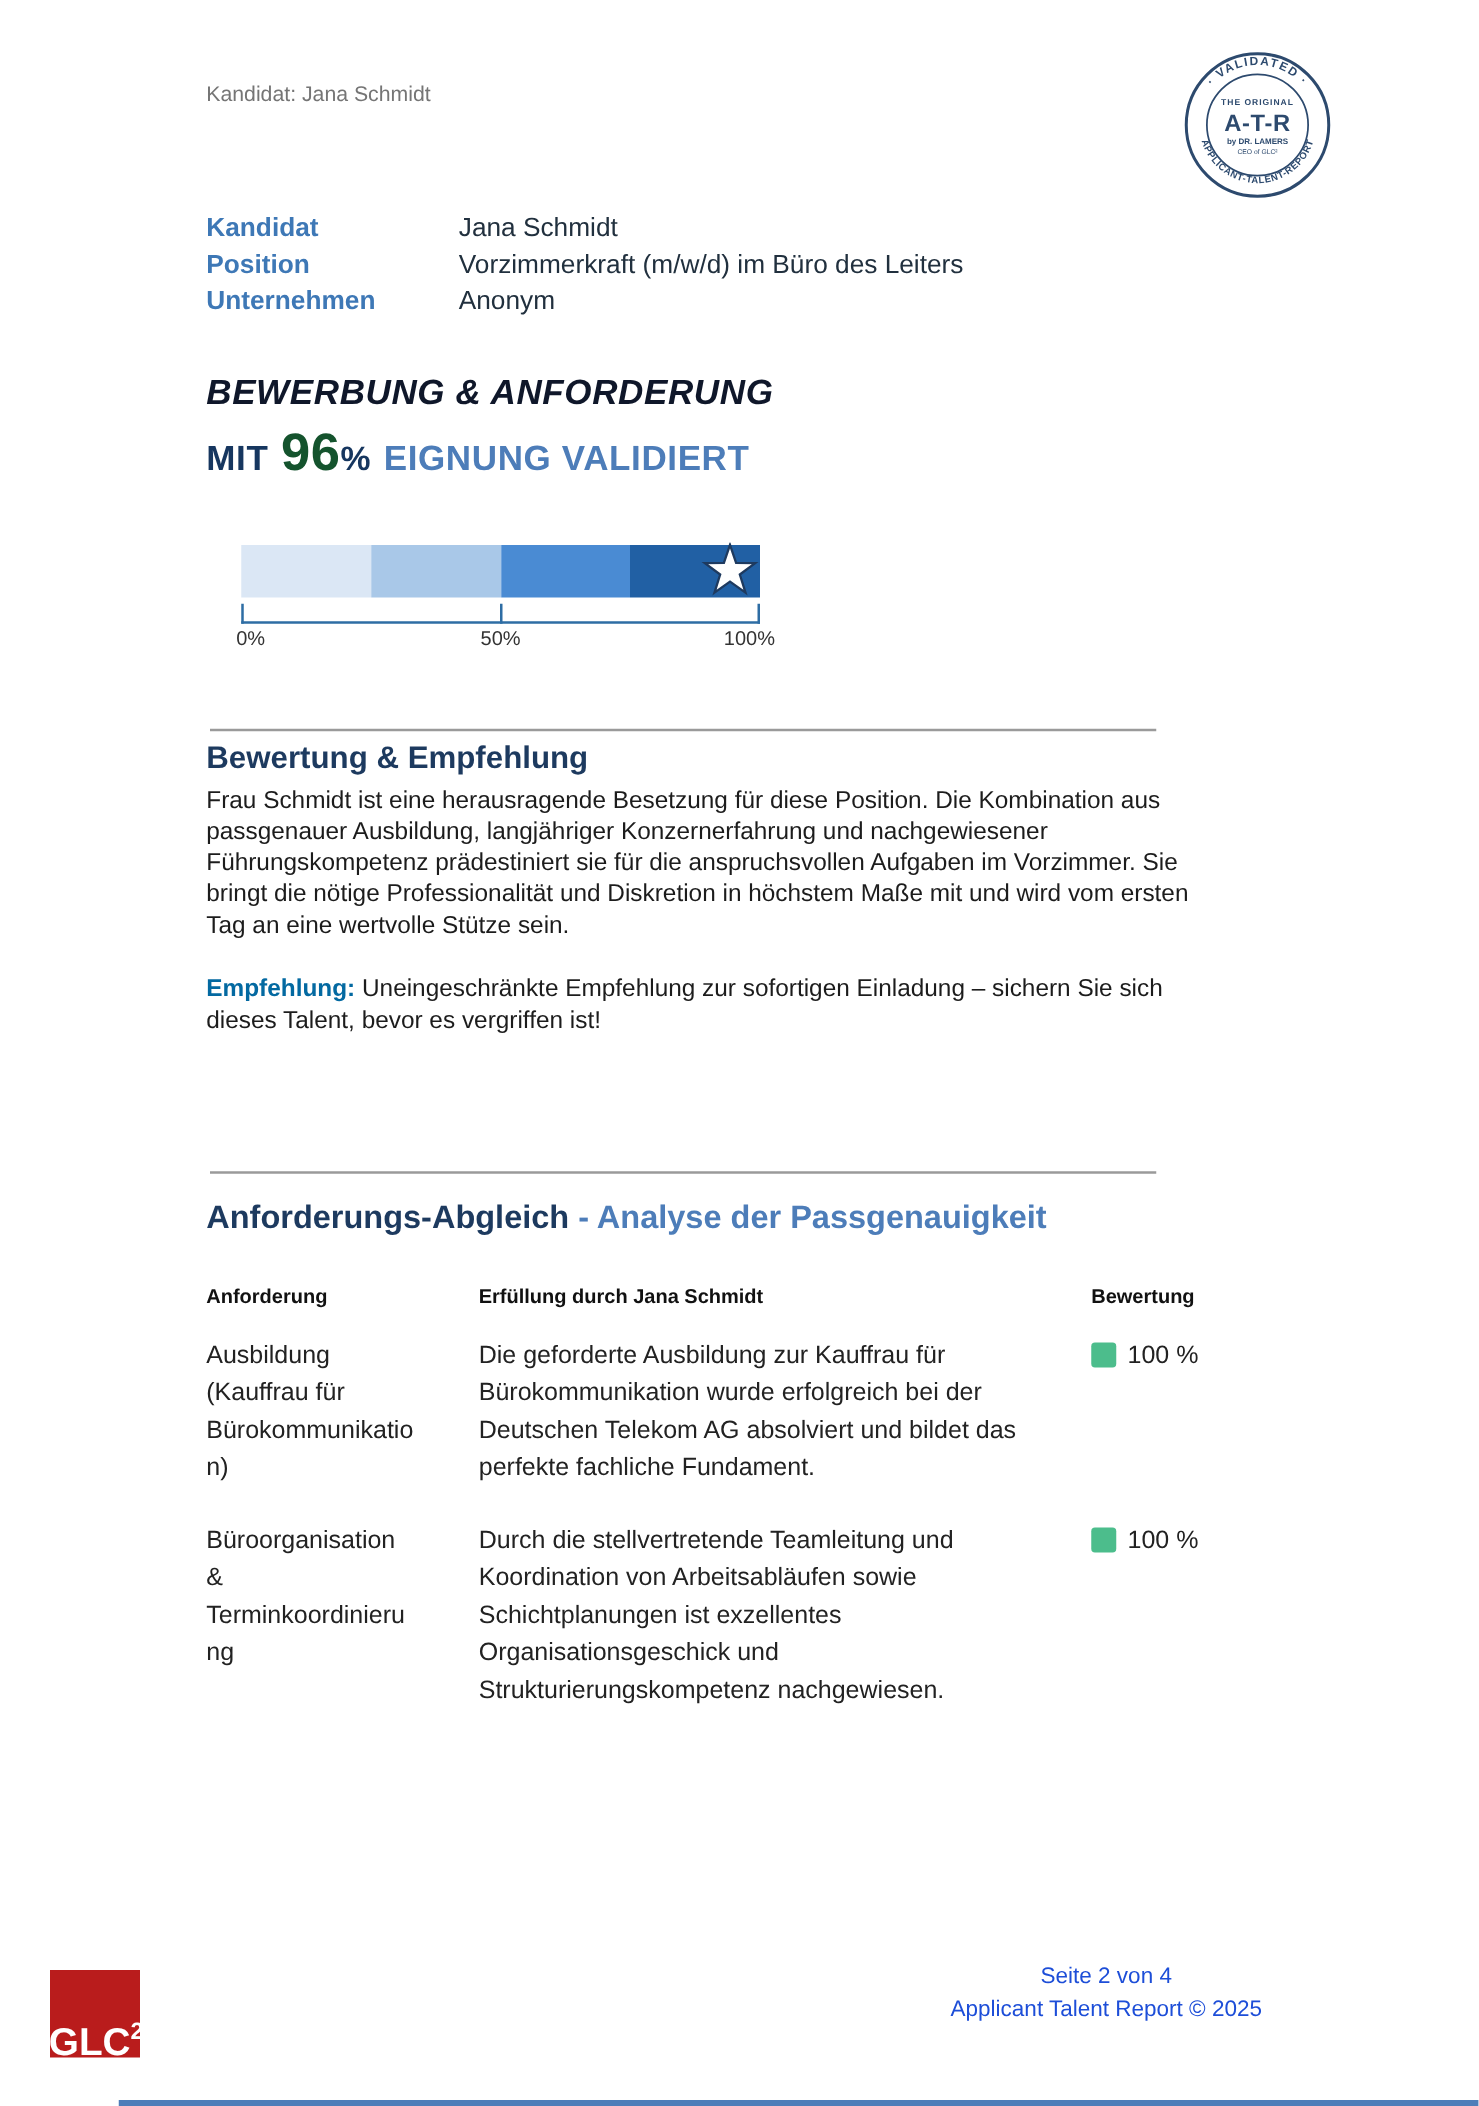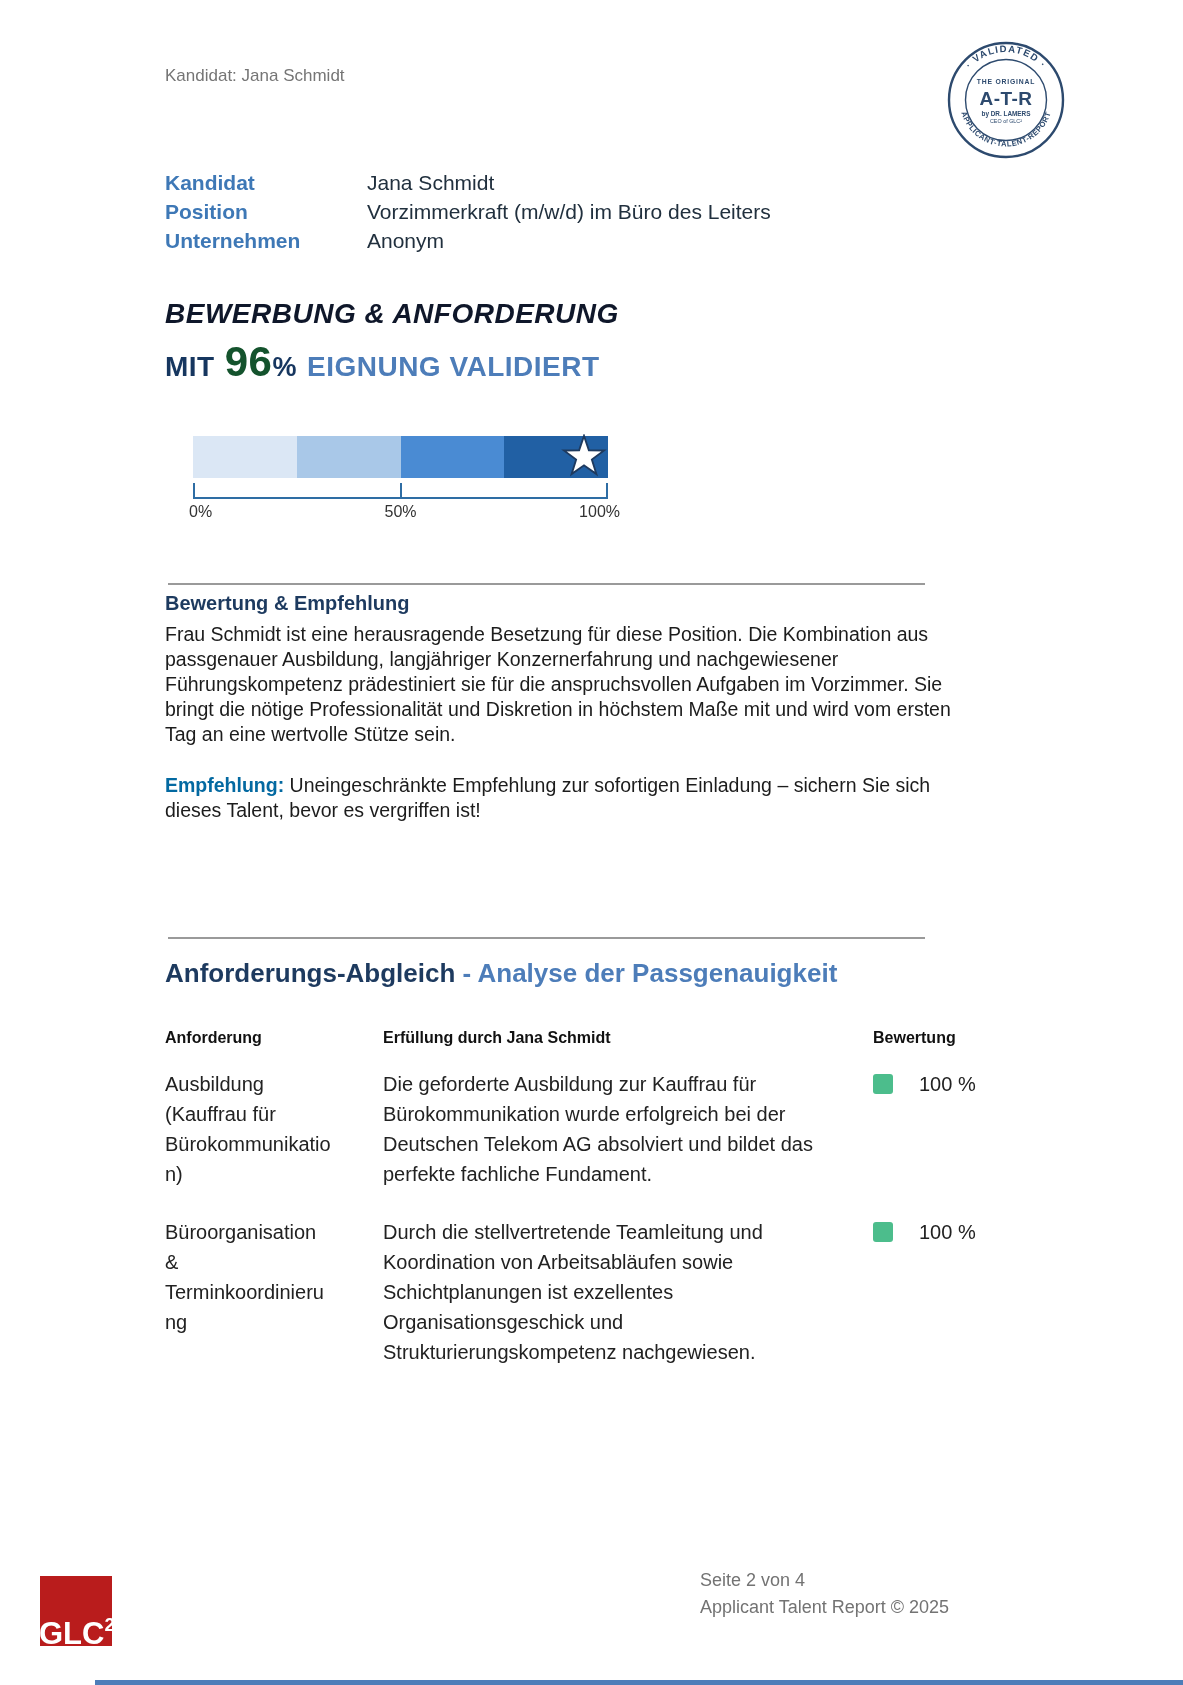--- a/index.html
+++ b/index.html
@@ -44,41 +44,41 @@
   .lbl-0 { position:absolute; left:-4px; }
   .lbl-50 { position:absolute; left:50%; transform:translateX(-50%); }
   .lbl-100 { position:absolute; right:-12px; }
 
   
   .divider { position:absolute; left:168px; width:757px; height:2px; background:#9a9a9a; }
   .div-1 { top:583px; } .div-2 { top:937px; }
 
   
   .eval { position:absolute; left:165px; top:592px; width:790px; }
-  .eval h2 { font-size:20px; font-weight:700; color:#1d3a5f; margin-bottom:7px; }
+  .eval h2 { font-size:25px; font-weight:700; color:#1d3a5f; margin-bottom:7px; }
   .eval p { font-size:19.5px; line-height:25px; color:#1c1c1c; }
   .eval .rec { margin-top:26px; }
   .eval .rec b { font-weight:700; color:#0369a1; }
 
   
   .match { position:absolute; left:165px; top:958px; width:830px; }
   .match h2 { font-size:26px; font-weight:700; color:#1d3a5f; margin-bottom:40px; }
   .match h2 .light { color:#4d7db9; font-weight:600; }
   .match-grid { display:grid; grid-template-columns:218px 490px 1fr; }
   .match-head { font-size:16px; font-weight:700; color:#111; padding-bottom:22px; }
   .cell { font-size:20px; line-height:30px; color:#222; padding-bottom:28px; padding-right:26px; }
   .req { overflow-wrap:anywhere; width:192px; }
-  .rating-cell { display:flex; align-items:flex-start; gap:26px; white-space:nowrap; padding-bottom:28px; }
+  .rating-cell { display:flex; align-items:flex-start; gap:9px; white-space:nowrap; padding-bottom:28px; }
   .swatch { width:20px; height:20px; margin-top:5px; border-radius:3px; background:#4cbd8c; flex:0 0 auto; }
 
   
   .logo { position:absolute; left:40px; top:1576px; width:72px; height:70px; background:#b91c1c; }
   .logo-text { position:absolute; left:-1px; bottom:-6px; color:#fff; font-weight:700; font-size:31px; letter-spacing:0px; }
   .logo-text .sq { font-size:19px; vertical-align:13px; font-weight:700; }
-  .page-footer { position:absolute; left:700px; top:1567px; width:370px; font-size:18px; line-height:27px; color:#737373; }
+  .page-footer { position:absolute; left:700px; top:1567px; width:370px; text-align:center; font-size:18px; line-height:27px; color:#1d4ed8; }
   .bottom-bar { position:absolute; left:95px; right:0; bottom:0; height:5px; background:#4d7db9; }
 </style>
 </head>
 <body>
 
 <div class="page">
 
   <div class="doc-header">Kandidat: Jana Schmidt</div>
 
   <svg class="seal" viewBox="0 0 120 120">

